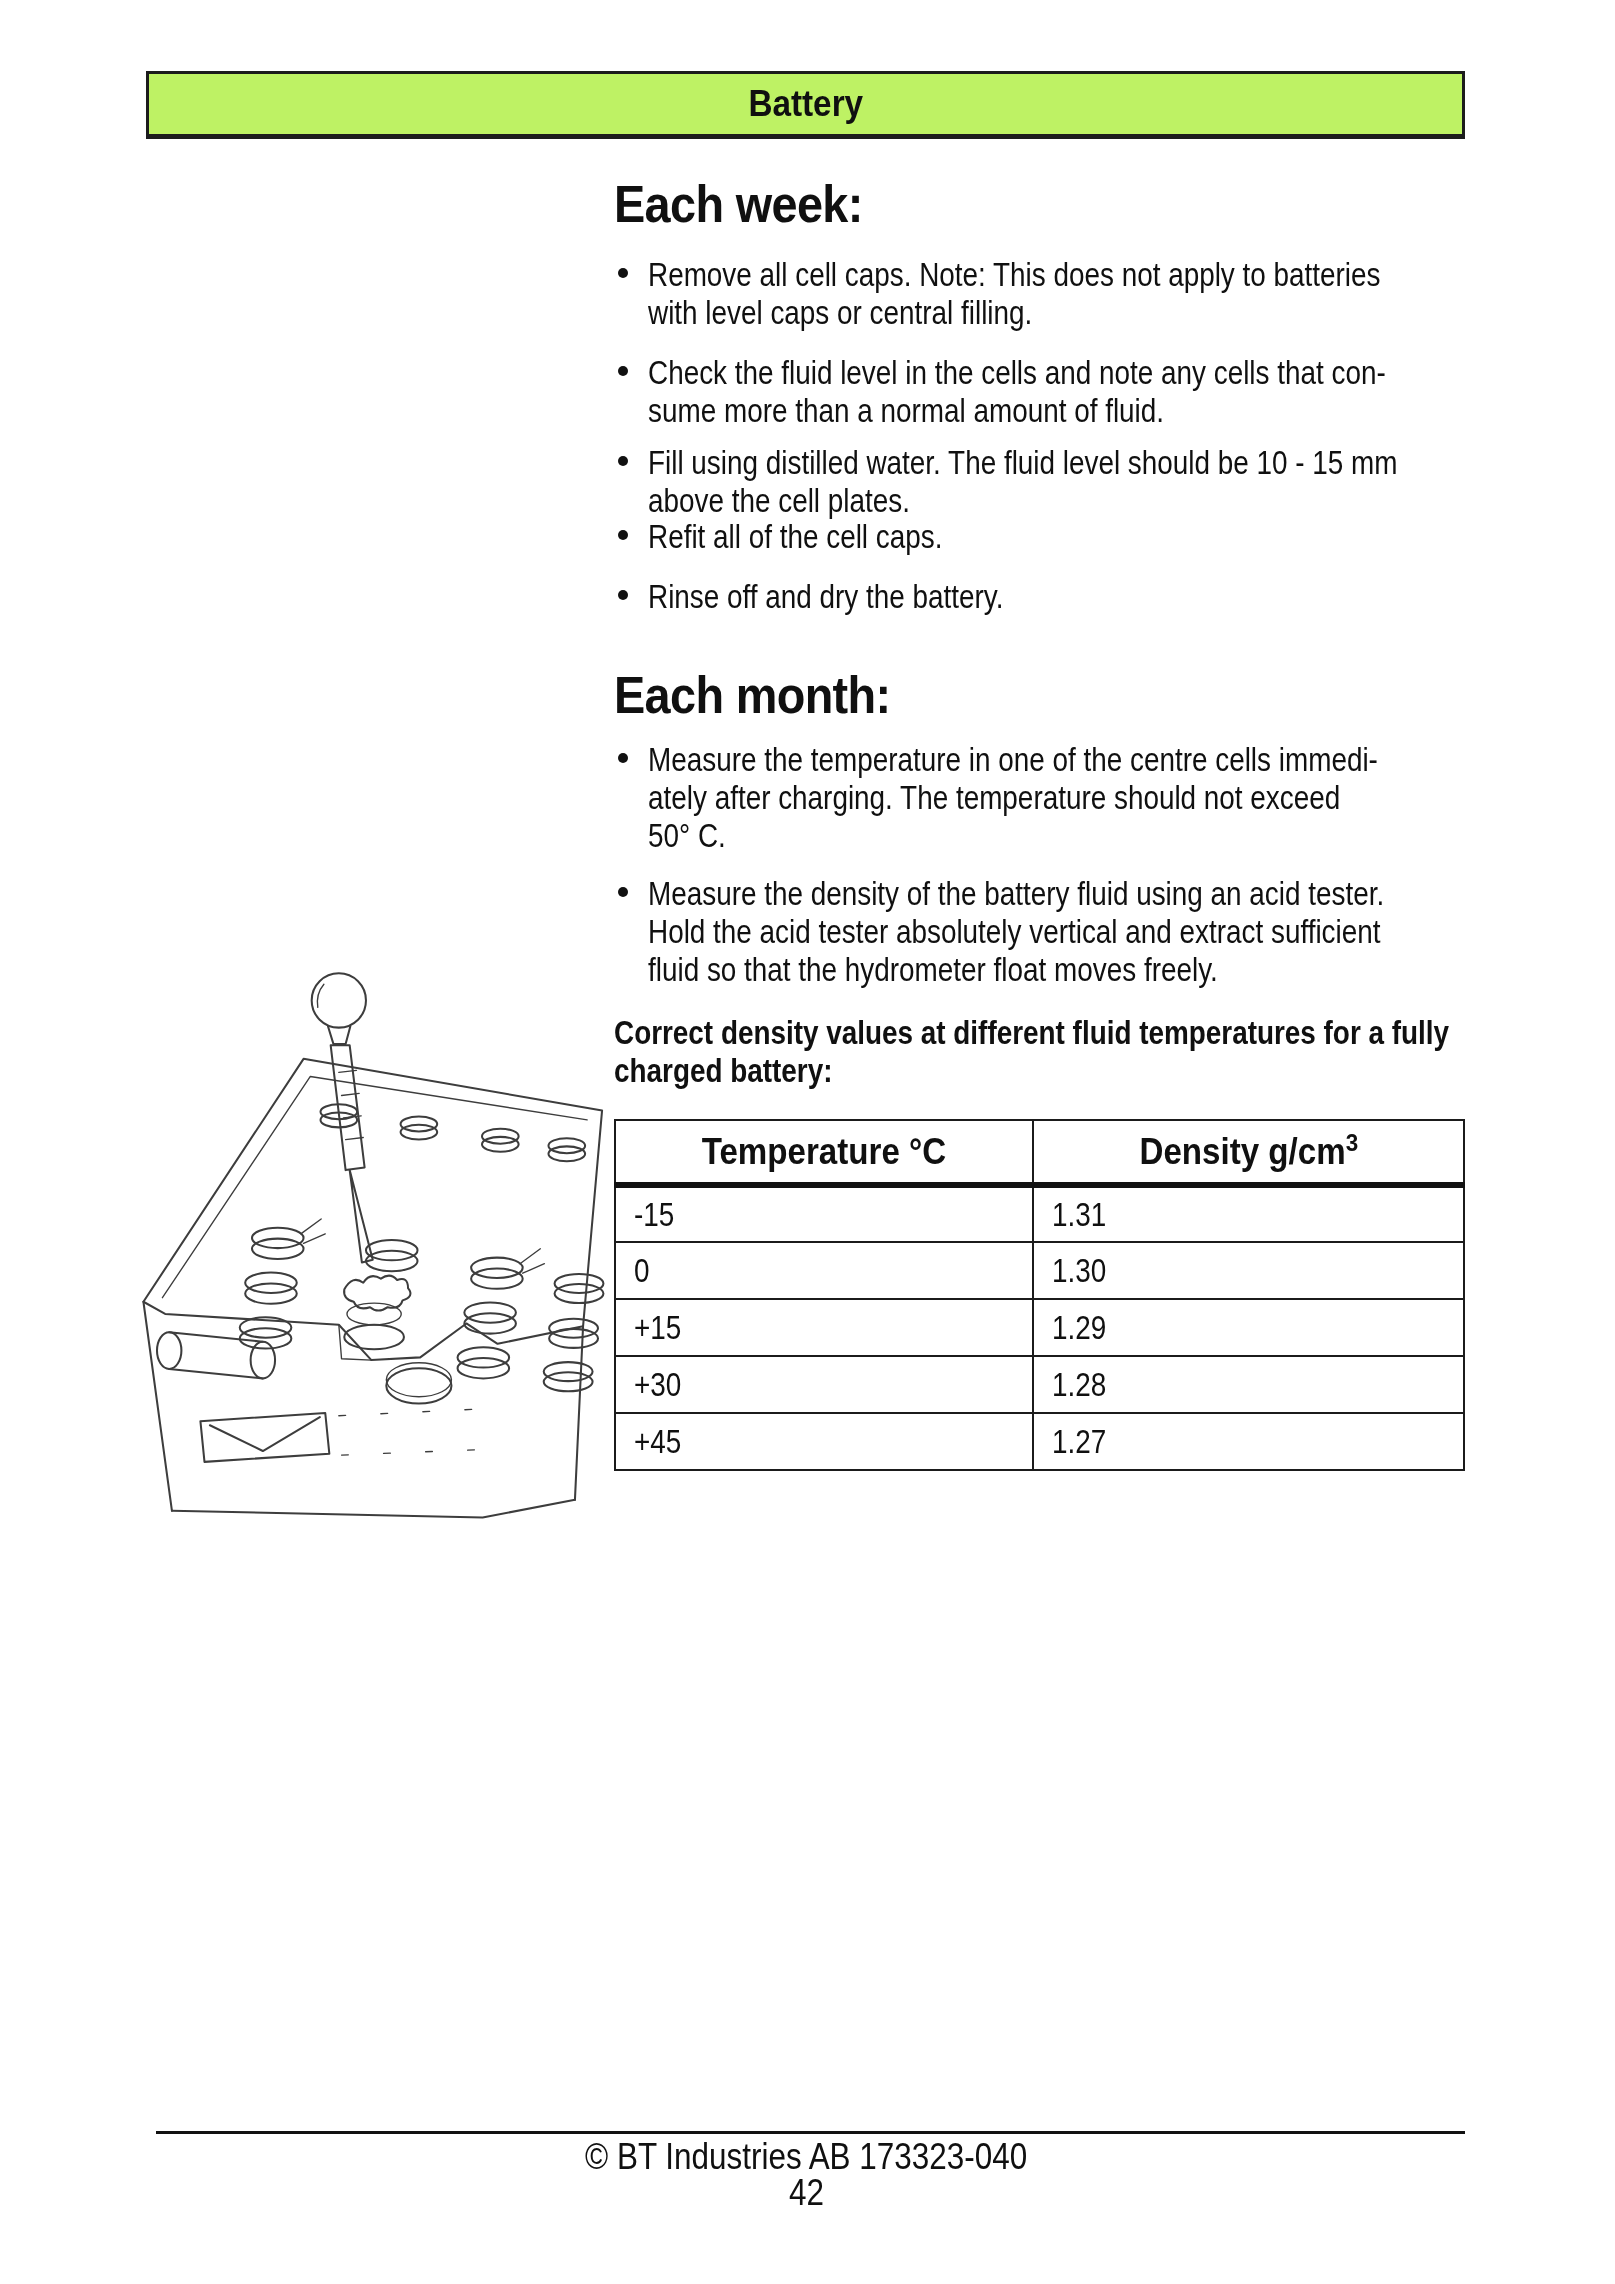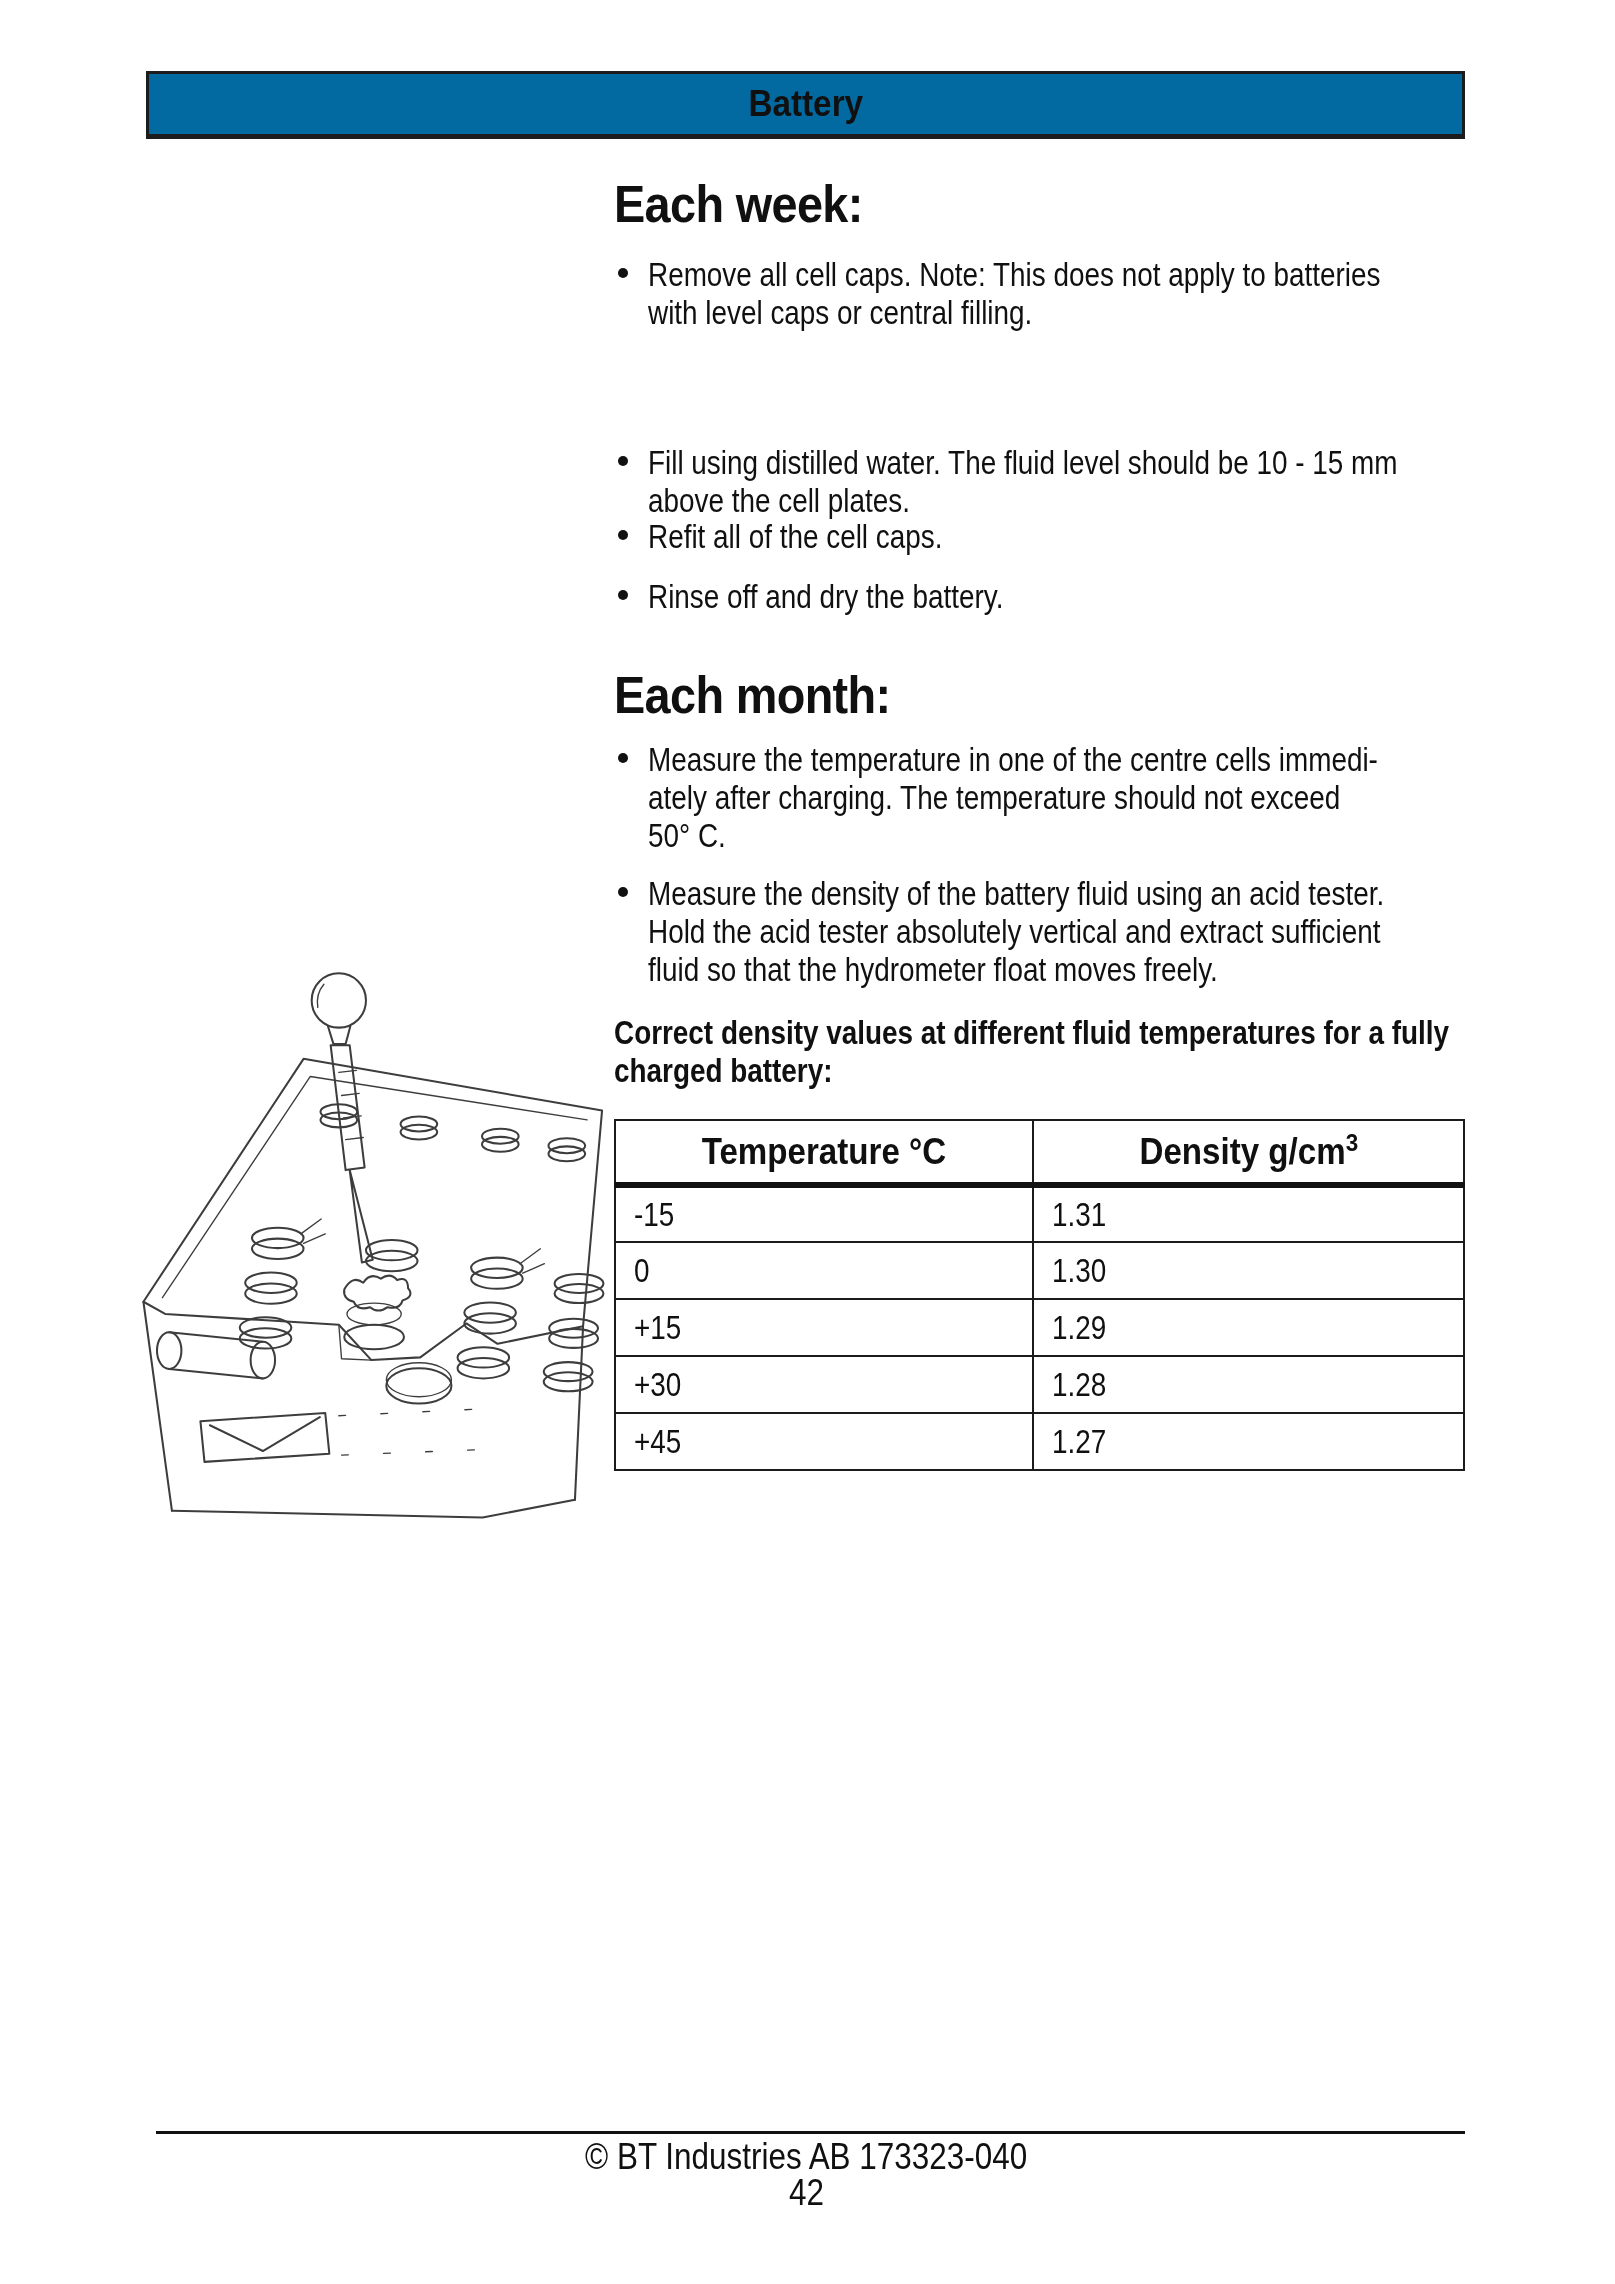--- a/index.html
+++ b/index.html
@@ -3,21 +3,21 @@
 <meta charset="utf-8">
 <style>
   html,body { margin:0; padding:0; background:#e0e0e0; }
   .page {
     position:relative; width:1616px; height:2284px; background:#ffffff;
     font-family:"Liberation Sans", sans-serif; color:#101010; overflow:hidden;
   }
   
   .header-box {
     position:absolute; left:146px; top:71px; width:1319px; height:68px;
-    background:#0369a1; border:3.4px solid #1c1c1c; border-bottom-width:5.4px;
+    background:#bef264; border:3.4px solid #1c1c1c; border-bottom-width:5.4px;
     box-sizing:border-box; display:flex; align-items:center; justify-content:center;
   }
   .header-box .t {
     font-size:37px; font-weight:bold; white-space:nowrap;
     transform:scaleX(.9); transform-origin:50% 50%;
   }
   
   .h1 {
     position:absolute; left:614px; font-size:52px; font-weight:bold; line-height:52px;
     white-space:nowrap; transform:scaleX(.9); transform-origin:0 50%; letter-spacing:-0.7px;
@@ -72,20 +72,27 @@
   <div class="h1" style="top:178px">Each week:</div>
 
   <div class="li" style="top:255px">
     <span class="dot"></span>
     <div class="lns">
       <div class="ln">Remove all cell caps. Note: This does not apply to batteries</div>
       <div class="ln">with level caps or central filling.</div>
     </div>
   </div>
 
+  <div class="li" style="top:353px">
+    <span class="dot"></span>
+    <div class="lns">
+      <div class="ln">Check the fluid level in the cells and note any cells that con-</div>
+      <div class="ln">sume more than a normal amount of fluid.</div>
+    </div>
+  </div>
 
   <div class="li" style="top:443px">
     <span class="dot"></span>
     <div class="lns">
       <div class="ln">Fill using distilled water. The fluid level should be 10 - 15 mm</div>
       <div class="ln">above the cell plates.</div>
     </div>
   </div>
 
   <div class="li" style="top:517px">

